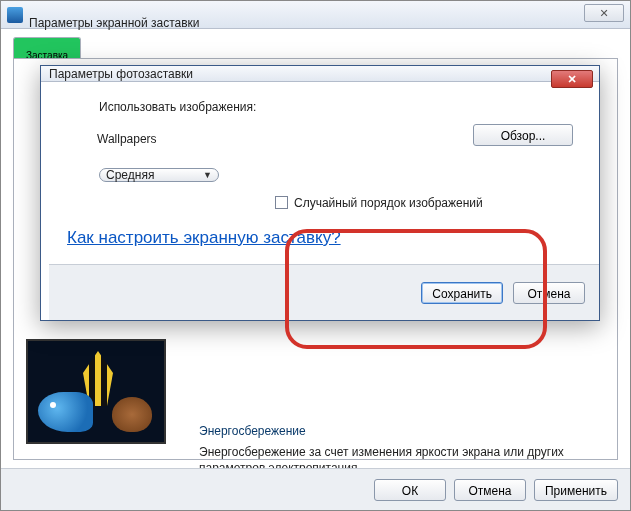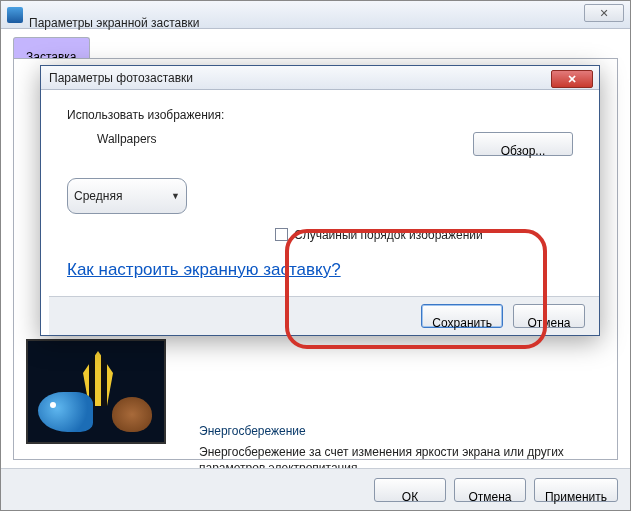--- a/index.html
+++ b/index.html
@@ -7,63 +7,63 @@
 
 
 .parent-window { position: absolute; left: 0; top: 0; width: 631px; height: 511px; background: #fff; border: 1px solid #888; }
 .parent-titlebar { height: 28px; background: linear-gradient(#f3f6fb,#dde5f0); border-bottom: 1px solid #b8c0ce; display: flex; align-items: center; padding: 0 6px; position: relative; }
 .parent-titlebar .icn { width: 16px; height: 16px; background: linear-gradient(#4aa0e2,#1b5aa0); border-radius: 2px; margin-right: 6px; }
 .parent-titlebar .ttl { font-size: 12px; color: #222; margin-top: 17px; }
 .parent-titlebar .close-grp { position: absolute; right: 6px; top: 3px; }
 .parent-titlebar .close-grp .x { width: 40px; height: 18px; background: linear-gradient(#f5f7fa,#dfe4ec); border: 1px solid #9aa4b4; border-radius: 2px; font-size: 11px; text-align: center; line-height: 16px; color: #555; }
 
 .tab-strip { position: absolute; left: 12px; top: 36px; height: 22px; }
-.tab { display: inline-block; padding: 12px 12px; font-size: 12px; background: #c4b5fd; border: 1px solid #aab0bc; border-bottom: none; border-radius: 3px 3px 0 0; }
+.tab { display: inline-block; padding: 12px 12px; font-size: 10px; background: #22c55e; border: 1px solid #aab0bc; border-bottom: none; border-radius: 3px 3px 0 0; }
 .tab-body { position: absolute; left: 12px; top: 57px; right: 12px; bottom: 50px; border: 1px solid #aab0bc; background: #fff; }
 .thumb { position: absolute; left: 12px; top: 280px; width: 140px; height: 105px; background: #061020; border: 2px solid #333; }
 .thumb .fish { position: absolute; left: 10px; bottom: 10px; width: 55px; height: 40px; background: radial-gradient(circle at 35% 40%, #5fb7ef 0%, #1c6db6 70%); border-radius: 60% 40% 30% 70%; }
 .thumb .fish::after { content:""; position:absolute; left:12px; top:10px; width:6px; height:6px; background:#fff; border-radius:50%; }
 .thumb .shell { position:absolute; right:12px; bottom:10px; width:40px; height:35px; background: radial-gradient(#a86a3a,#6e3d18); border-radius: 50% 50% 45% 45%; }
 .thumb .stripe { position:absolute; left:55px; top:10px; width:30px; height:55px; background: repeating-linear-gradient(90deg,#f0c930 0 6px,#111 6px 12px); clip-path: polygon(50% 0,100% 40%,80% 100%,20% 100%,0 40%); }
 
 .energy { position: absolute; left: 185px; top: 365px; right: 20px; }
 .energy h4 { margin: 0 0 6px 0; font-size: 12px; font-weight: normal; color: #0a3a6a; }
 .energy p { margin: 0 0 6px 0; font-size: 12px; color: #222; line-height: 1.35; }
 .lnk { color: #0b57c4; text-decoration: underline; cursor: pointer; font-size: 17px; }
 
 
 .btnbar { position: absolute; left: 0; right: 0; bottom: 0; height: 42px; background: #eceff3; border-top: 1px solid #c7cdd6; display: flex; justify-content: flex-end; align-items: center; padding-right: 12px; gap: 8px; }
-.wbtn { min-width: 72px; height: 22px; font-size: 12px; background: linear-gradient(#fefefe,#e6e9ee); border: 1px solid #8a97aa; border-radius: 3px; padding: 11px 10px; cursor: pointer; }
+.wbtn { min-width: 72px; height: 22px; font-size: 12px; background: linear-gradient(#fefefe,#e6e9ee); border: 1px solid #8a97aa; border-radius: 3px; padding: 4px 10px; cursor: pointer; }
 
 
 .dialog { position: absolute; left: 40px; top: 65px; width: 560px; background: #fff; border: 1px solid #3b5a88; box-shadow: 0 6px 24px rgba(0,0,0,.35); }
-.dlg-titlebar { height: 24px; background: linear-gradient(#f7f9fc,#e2e8f1); border-bottom: 1px solid #b3bccb; display: flex; align-items: center; padding: 0 8px; position: relative; }
+.dlg-titlebar { height: 16px; background: linear-gradient(#f7f9fc,#e2e8f1); border-bottom: 1px solid #b3bccb; display: flex; align-items: center; padding: 0 8px; position: relative; }
 .dlg-titlebar .ttl { font-size: 12px; color: #222; }
 .dlg-close { position: absolute; right: 6px; top: 4px; width: 42px; height: 18px; background: linear-gradient(#e27a7a,#c83a2f); border: 1px solid #8f2a22; border-radius: 2px; color: #fff; font-size: 11px; text-align: center; line-height: 16px; font-weight: bold; cursor: pointer; }
 
 .dlg-body { padding: 18px 26px 8px 26px; font-size: 12px; color: #222; }
-.row { display: flex; align-items: center; margin-bottom: 10px; }
+.row { display: flex; align-items: center; margin-bottom: 10px; margin-left: 32px; }
 .lbl { width: 200px; }
 .val { flex: 1; }
-.folder { margin: 6px 0 22px 30px; display: flex; align-items: flex-start; }
+.folder { margin: 6px 0 22px 30px; display: flex; align-items: flex-end; }
 .folder .name { flex: 1; }
 .folder .browse { min-width: 100px; }
 
 .speed-row { margin-top: 6px; }
-.combo { display: inline-flex; align-items: center; width: 120px; height: 36px; border: 1px solid #8a97aa; background: linear-gradient(#fefefe,#e6e9ee); border-radius: 9px; padding: 0 6px; justify-content: space-between; cursor: pointer; }
+.combo { display: inline-flex; align-items: center; width: 120px; height: 14px; border: 1px solid #8a97aa; background: linear-gradient(#fefefe,#e6e9ee); border-radius: 9px; padding: 0 6px; justify-content: space-between; cursor: pointer; }
 .combo .arr { font-size: 9px; color: #333; }
 
 .chk-row { margin: 14px 0 4px 208px; display: flex; align-items: flex-start; gap: 6px; }
 .chk { width: 13px; height: 13px; border: 1px solid #7a8498; background: #fff; }
 
 .help { margin: 18px 0 8px 0; }
 
 .highlight { position: absolute; left: 244px; top: 163px; width: 262px; height: 120px; border: 4px solid #d3332a; border-radius: 22px; pointer-events: none; }
 
-.dlg-btnbar { height: 39px; background: #eceff3; border-top: 1px solid #c7cdd6; display: flex; justify-content: flex-end; align-items: center; padding-right: 14px; gap: 10px; margin-left: 8px; }
+.dlg-btnbar { height: 56px; background: #eceff3; border-top: 1px solid #c7cdd6; display: flex; justify-content: flex-end; align-items: center; padding-right: 14px; gap: 10px; margin-left: 8px; }
 .primary { border-color: #3b77c6; box-shadow: 0 0 0 1px #9ec3ee inset; }
 
 </style>
 </head>
 <body>
 
 <div class="parent-window">
   <div class="parent-titlebar">
     <div class="icn"></div>
     <div class="ttl">Параметры экранной заставки</div>

